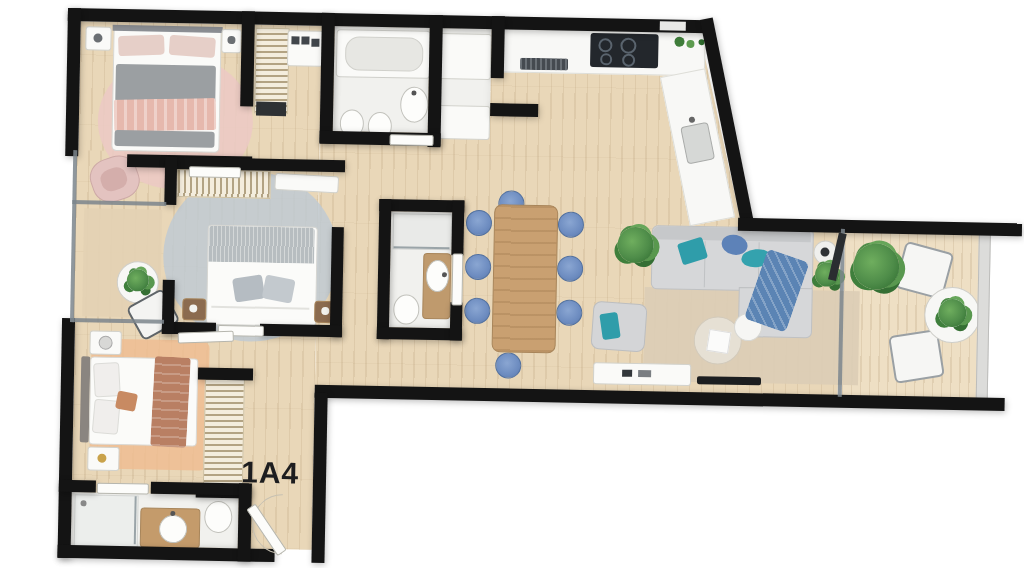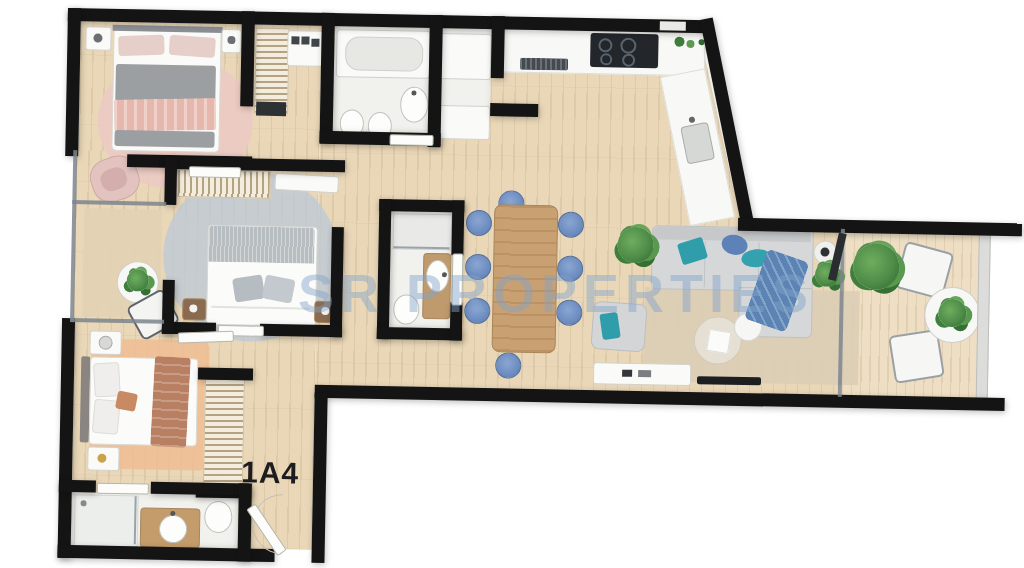--- a/index.html
+++ b/index.html
@@ -258,14 +258,13 @@
     <div class="door" style="left:224px;top:322px;width:44px;height:9px;"></div>
     <div class="door" style="left:184px;top:329px;width:54px;height:9px;transform:rotate(-3deg);"></div>
     <div class="door" style="left:106px;top:482px;width:50px;height:9px;"></div>
     <div class="door" style="left:457px;top:246px;width:9px;height:50px;"></div>
     <div class="arc" style="left:262px;top:490px;width:58px;height:58px;"></div>
     <div class="door" style="left:288px;top:496px;width:9px;height:54px;transform:rotate(-35deg);transform-origin:bottom left;"></div>
 
     <div class="unit-label" style="left:250px;top:452px;">1A4</div>
   </div>
 
-  <div class="watermark">SR PROPERTIES</div>
 </div>
 
 </body></html>

